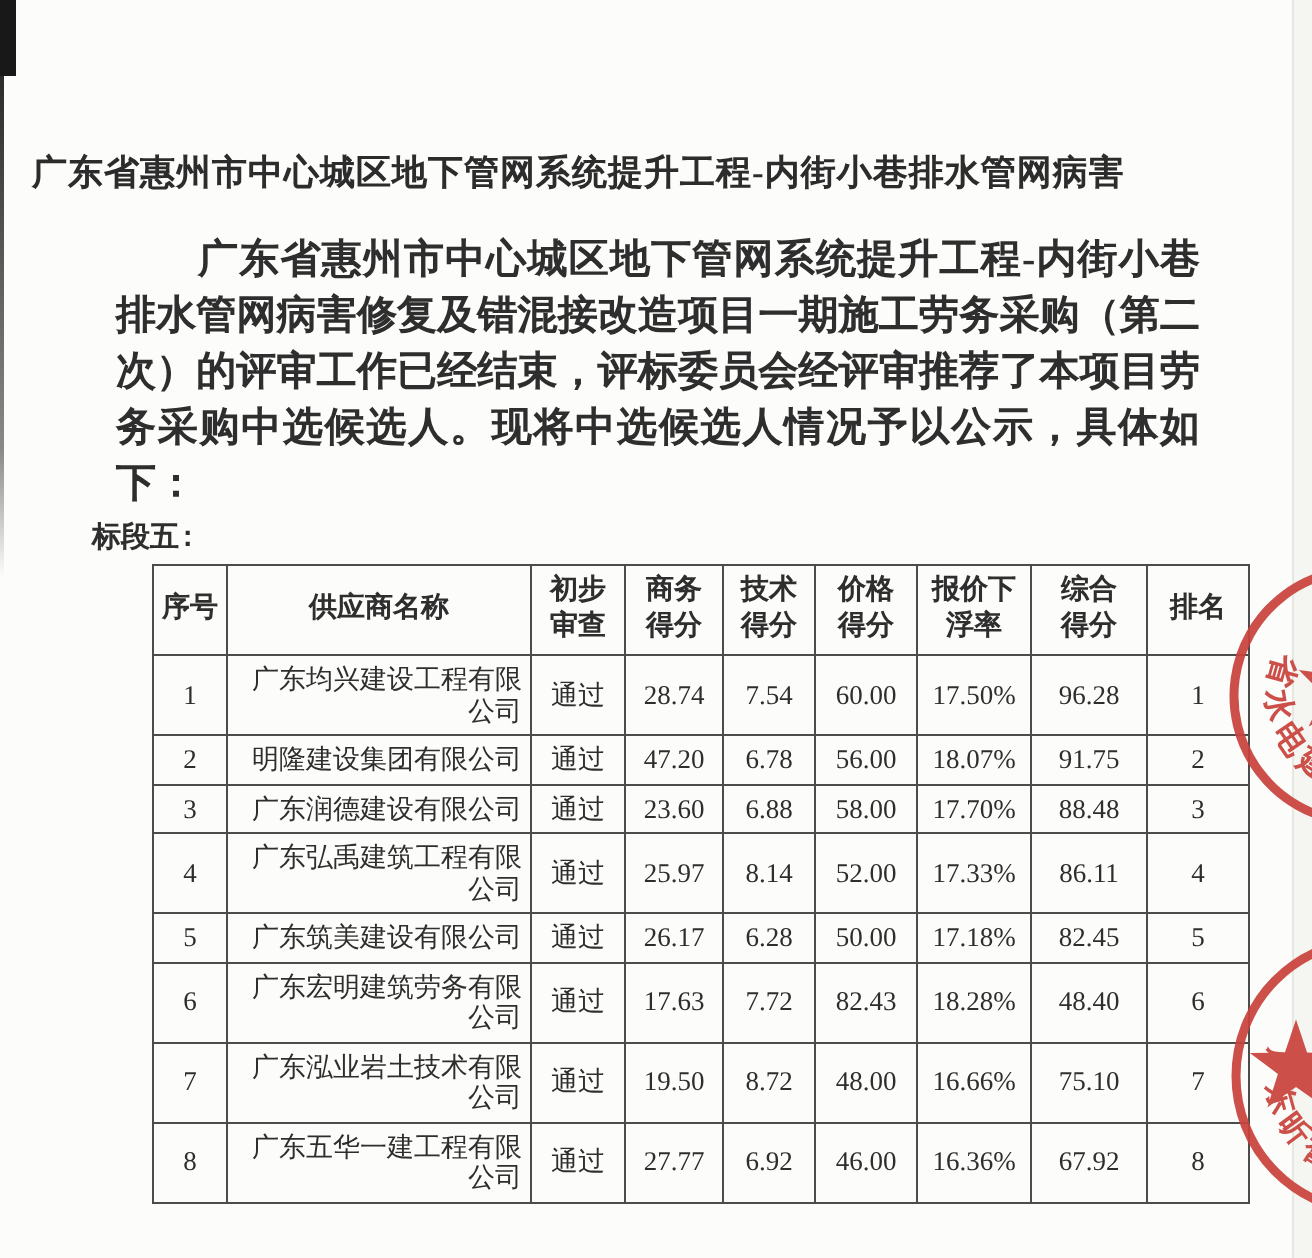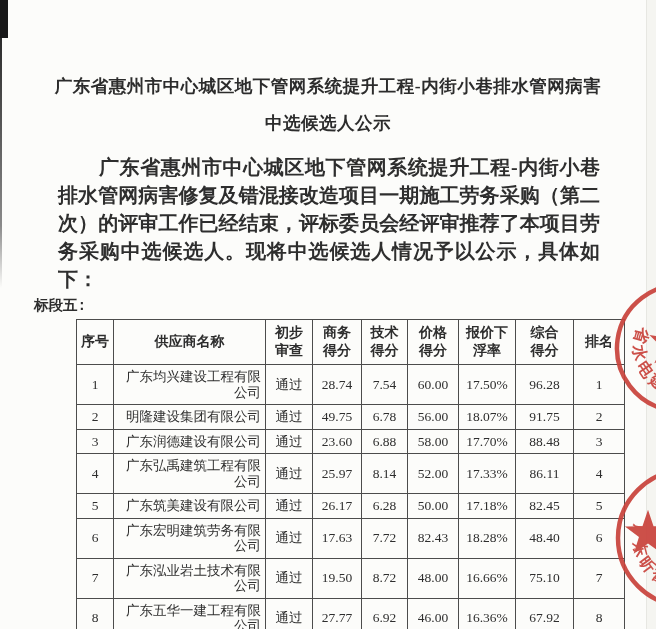--- a/index.html
+++ b/index.html
@@ -11,25 +11,25 @@
     font-family:"Liberation Serif","DejaVu Serif",serif;
     color:#313131;
   }
   
   .scan-mark-topleft{position:absolute;left:0;top:0;width:8px;height:38px;background:#181818;}
   .scan-mark-leftline{position:absolute;left:0;top:38px;width:2px;height:250px;
     background:linear-gradient(#2b2b2b,#8a8a8a 75%,rgba(138,138,138,0));}
   .page-edge-right{position:absolute;right:0;top:0;width:9px;height:100%;
     background:#f5f5f1;border-left:1px solid #e7e7e2;z-index:1;}
 
-  .title-block{padding-top:68px;text-align:center;font-weight:bold;
-    font-size:17.5px;line-height:37px;letter-spacing:.5px;color:#2c2c2c;}
+  .title-block{padding-top:68px;font-weight:bold;
+    font-size:17.5px;line-height:37px;letter-spacing:.5px;color:#2c2c2c;padding-left:16px;}
   .intro{margin:11px 56px 0 58px;font-size:20px;font-weight:600;
     line-height:28px;text-align:justify;text-indent:2.05em;color:#2e2e2e;}
-  .section-label{margin:3px 0 0 34px;font-size:14.5px;font-weight:600;color:#2e2e2e;font-family:Liberation Mono, monospace;}
+  .section-label{margin:3px 0 0 46px;font-size:14.5px;font-weight:600;color:#2e2e2e;font-family:Liberation Mono, monospace;}
 
   table.results{
     margin:4px 0 0 76px;border-collapse:collapse;table-layout:fixed;
     width:548px;font-size:13.5px;color:#2e2e2e;position:relative;z-index:2;
   }
   .results th,.results td{border:1px solid #4c4c4c;text-align:center;
     padding:4px 2px;line-height:15.5px;background:rgba(252,252,250,.0);}
   .results th{font-weight:600;font-size:14px;line-height:18px;white-space:pre-line;}
   .results td.supplier{text-align:right;padding-left:6px;padding-right:4px;}
 
@@ -41,21 +41,20 @@
 <body>
 
 <div class="page">
 
   <div class="scan-mark-topleft"></div>
   <div class="scan-mark-leftline"></div>
   <div class="page-edge-right"></div>
 
   <div class="title-block">
     <div>广东省惠州市中心城区地下管网系统提升工程-内街小巷排水管网病害</div>
-    <div>中选候选人公示</div>
   </div>
 
   <p class="intro">广东省惠州市中心城区地下管网系统提升工程-内街小巷排水管网病害修复及错混接改造项目一期施工劳务采购（第二次）的评审工作已经结束，评标委员会经评审推荐了本项目劳务采购中选候选人。现将中选候选人情况予以公示，具体如下：</p>
 
   <div class="section-label">标段五:</div>
 
   <table class="results">
     <colgroup>
       <col style="width:37px">
         <col style="width:152px">
@@ -95,21 +94,21 @@
         <td>7.54</td>
         <td>60.00</td>
         <td>17.50%</td>
         <td>96.28</td>
         <td>1</td>
       </tr>
       <tr>
         <td>2</td>
         <td class="supplier">明隆建设集团有限公司</td>
         <td>通过</td>
-        <td>49.75</td>
+        <td>47.20</td>
         <td>6.78</td>
         <td>56.00</td>
         <td>18.07%</td>
         <td>91.75</td>
         <td>2</td>
       </tr>
       <tr>
         <td>3</td>
         <td class="supplier">广东润德建设有限公司</td>
         <td>通过</td>

